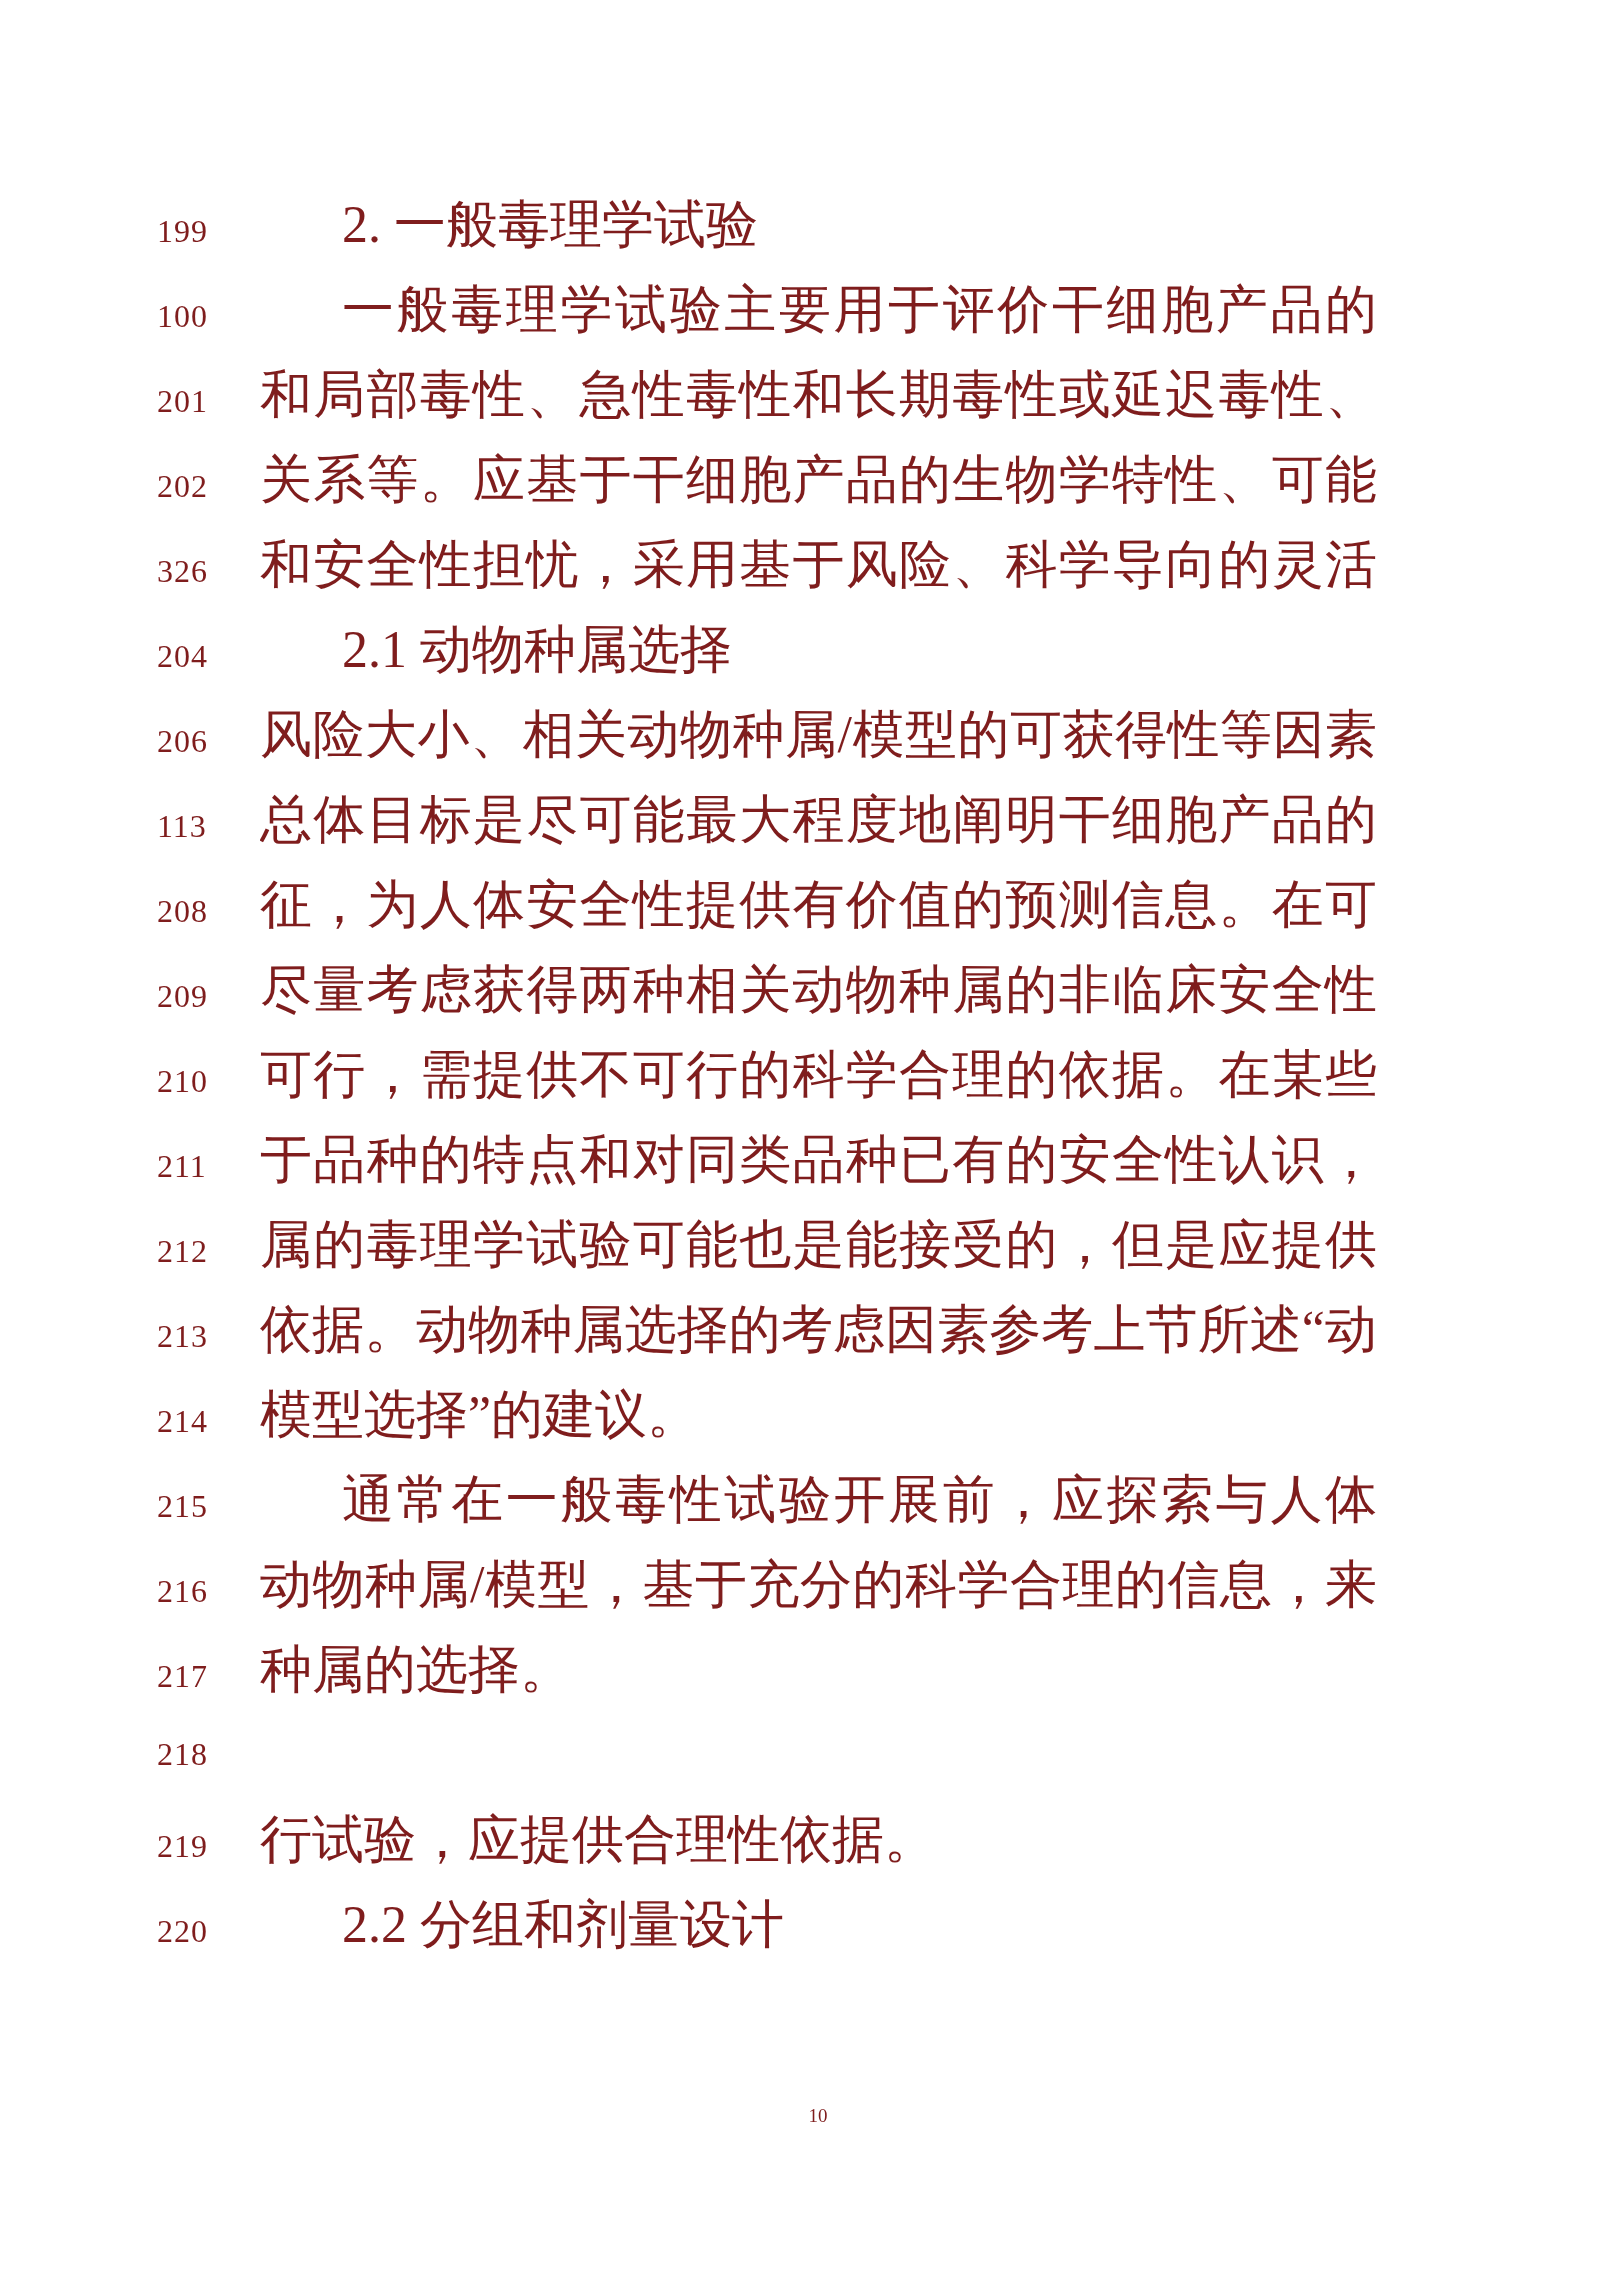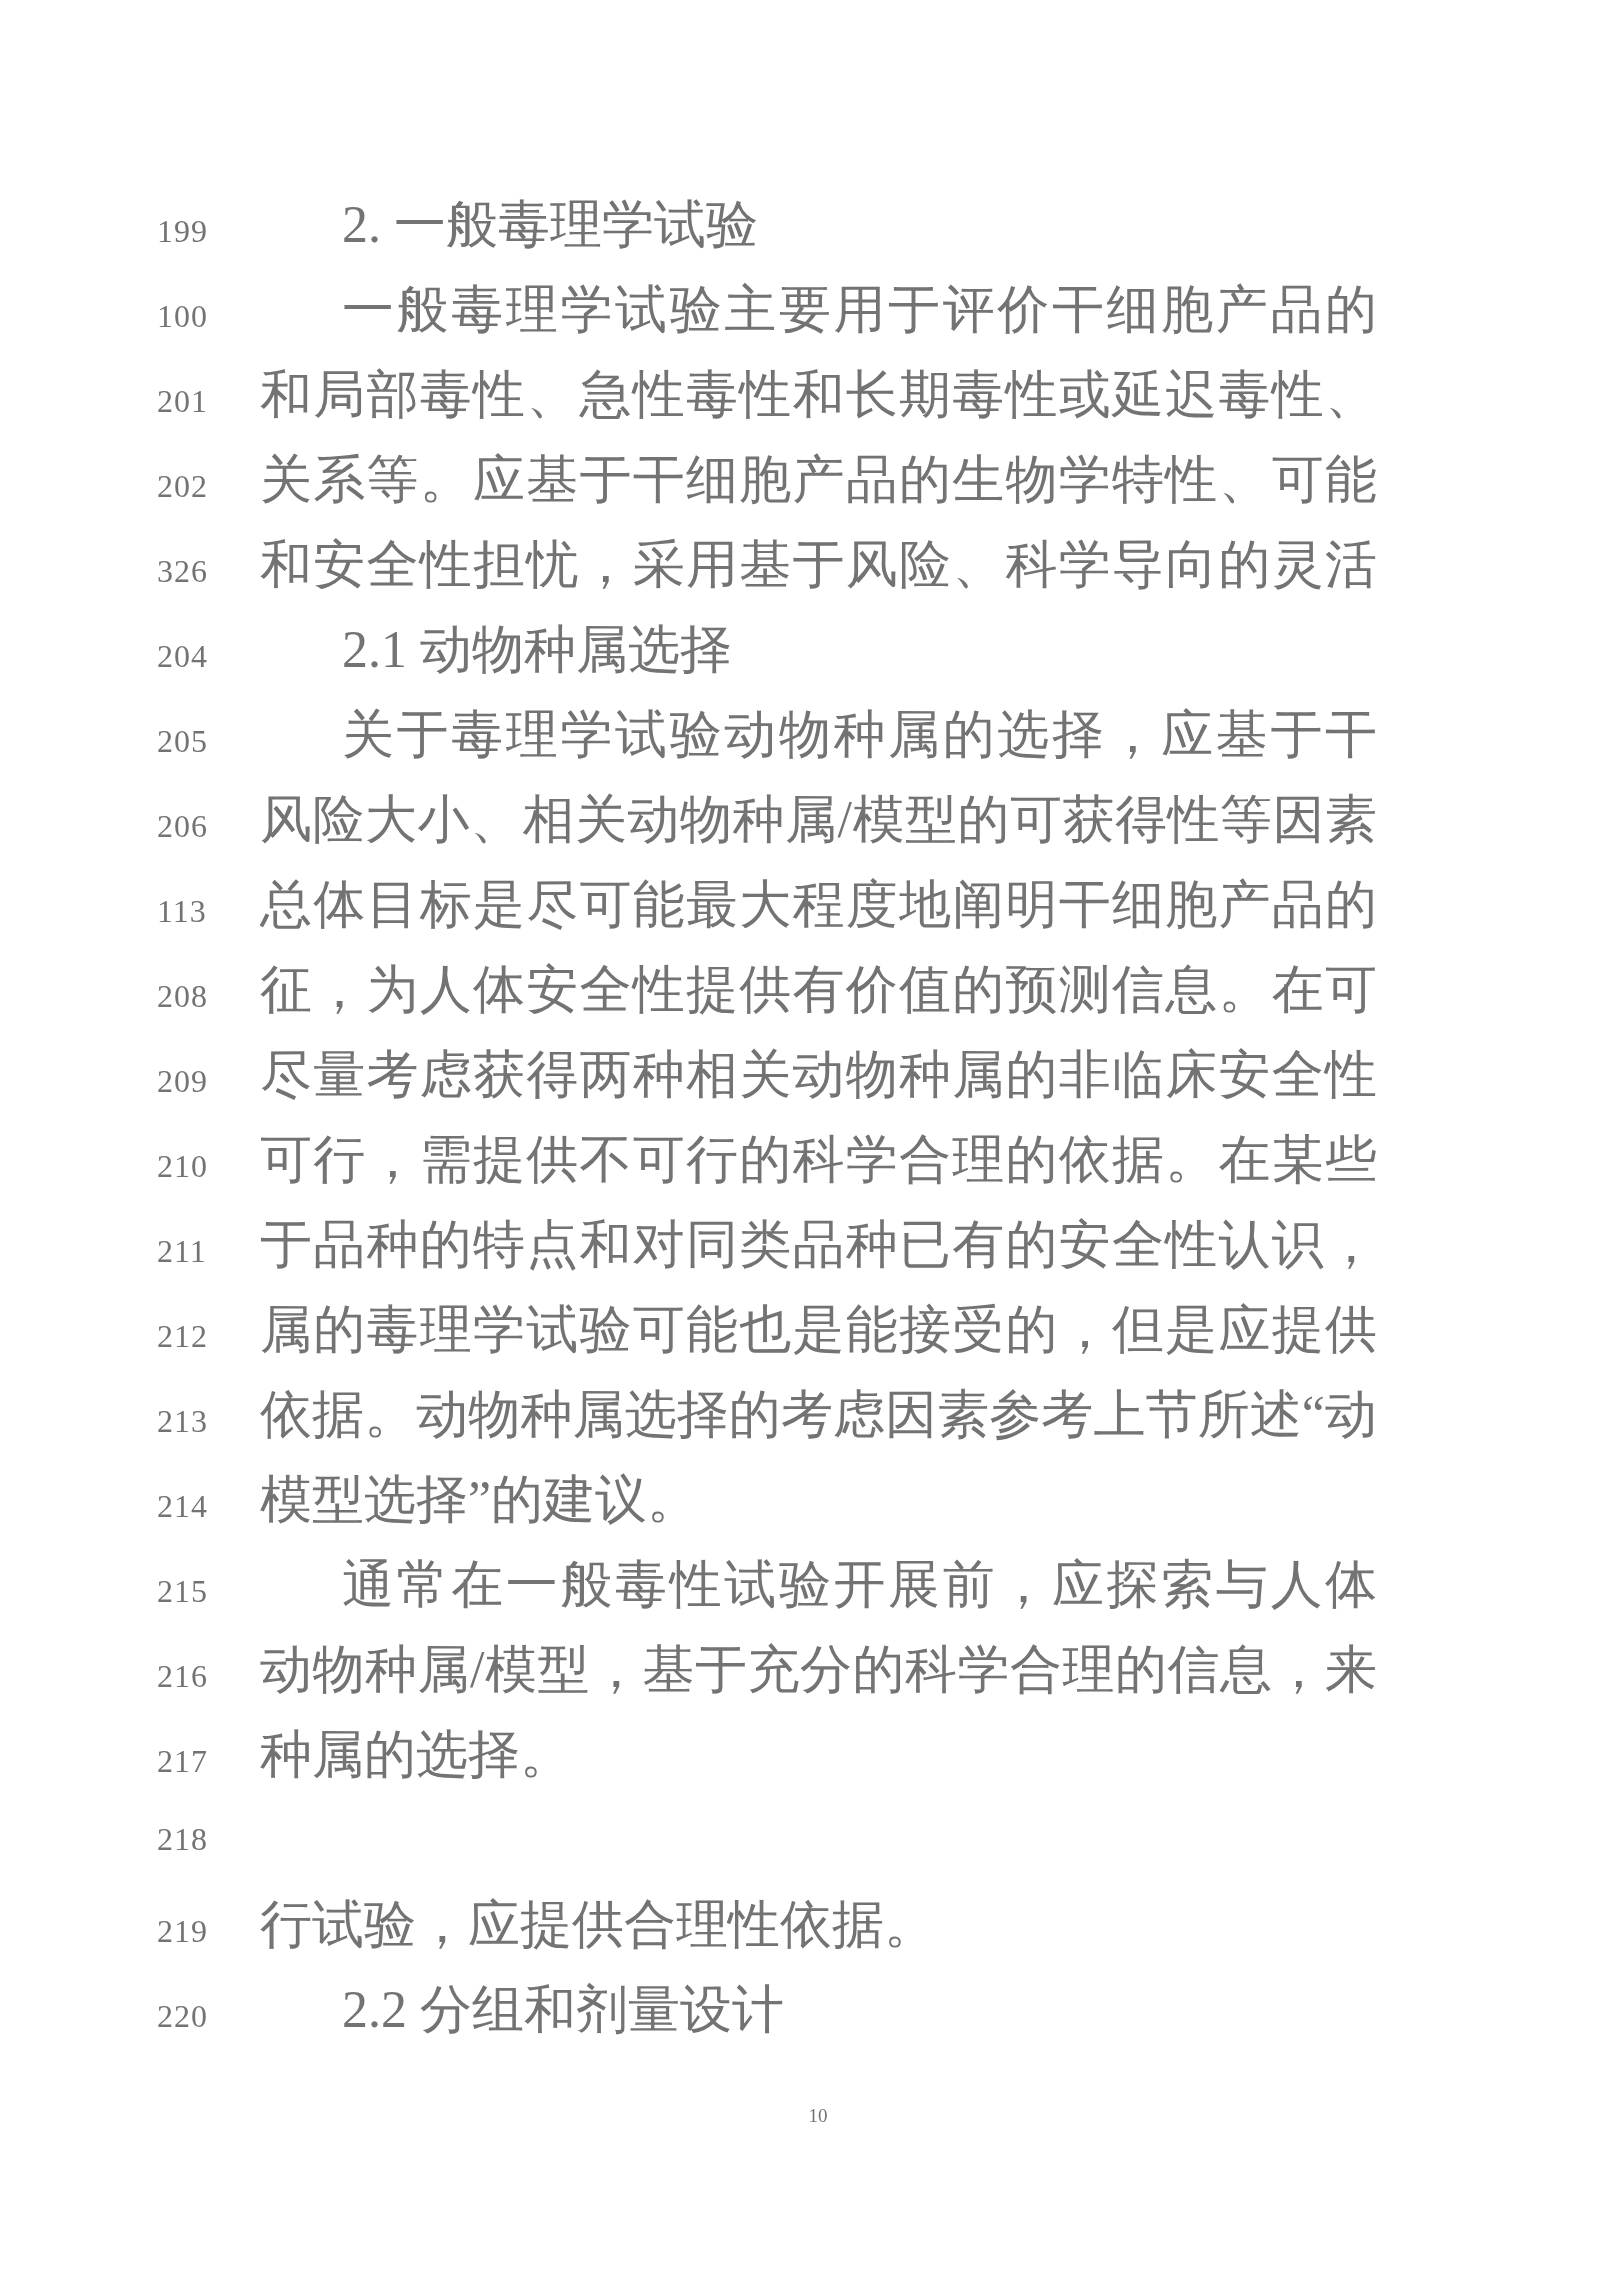--- a/index.html
+++ b/index.html
@@ -4,21 +4,21 @@
 <style>
   html,body{margin:0;padding:0;background:#ffffff;}
   .page{
     position:relative;
     width:1620px;
     height:2168px;
     background:#ffffff;
     box-sizing:border-box;
     padding:182px 0 0 157px;
     font-family:"Liberation Serif","DejaVu Serif",serif;
-    color:#737373;
+    color:#7f1d1d;
     overflow:hidden;
   }
   .row{
     display:flex;
     align-items:baseline;
     height:85px;
     white-space:nowrap;
   }
   .num{
     flex:0 0 103px;
@@ -80,24 +80,20 @@
   <div class="row">
     <span class="num">326</span>
     <span class="txt justify">和安全性担忧，采用基于风险、科学导向的灵活设计方案。</span>
   </div>
 
   <div class="row">
     <span class="num">204</span>
     <span class="txt indent">2.1 动物种属选择</span>
   </div>
 
-  <div class="row">
-    <span class="num">205</span>
-    <span class="txt indent justify">关于毒理学试验动物种属的选择，应基于干细胞产品的</span>
-  </div>
 
   <div class="row">
     <span class="num">206</span>
     <span class="txt justify">风险大小、相关动物种属/模型的可获得性等因素综合分析，</span>
   </div>
 
   <div class="row">
     <span class="num">113</span>
     <span class="txt justify">总体目标是尽可能最大程度地阐明干细胞产品的安全性特</span>
   </div>

